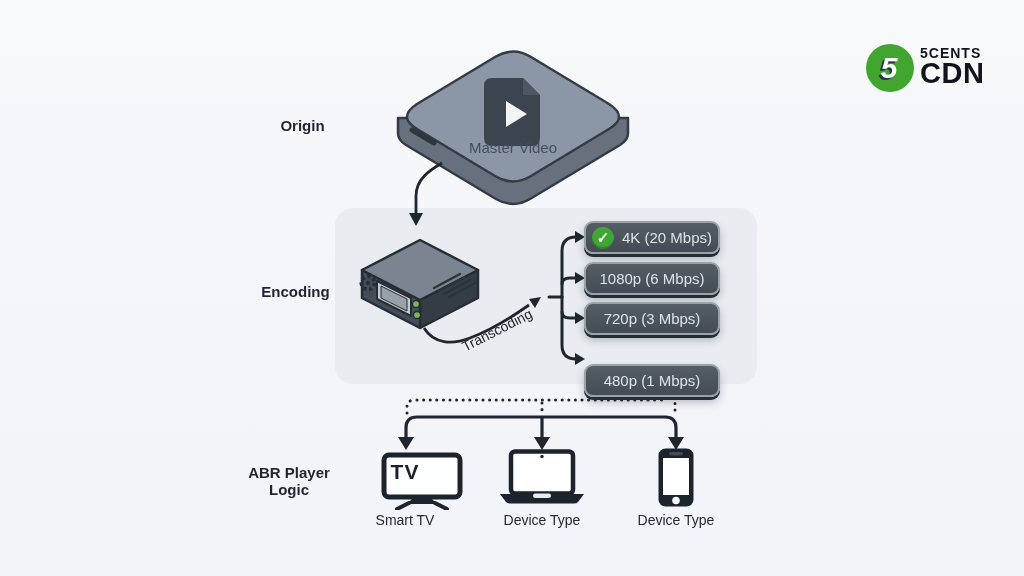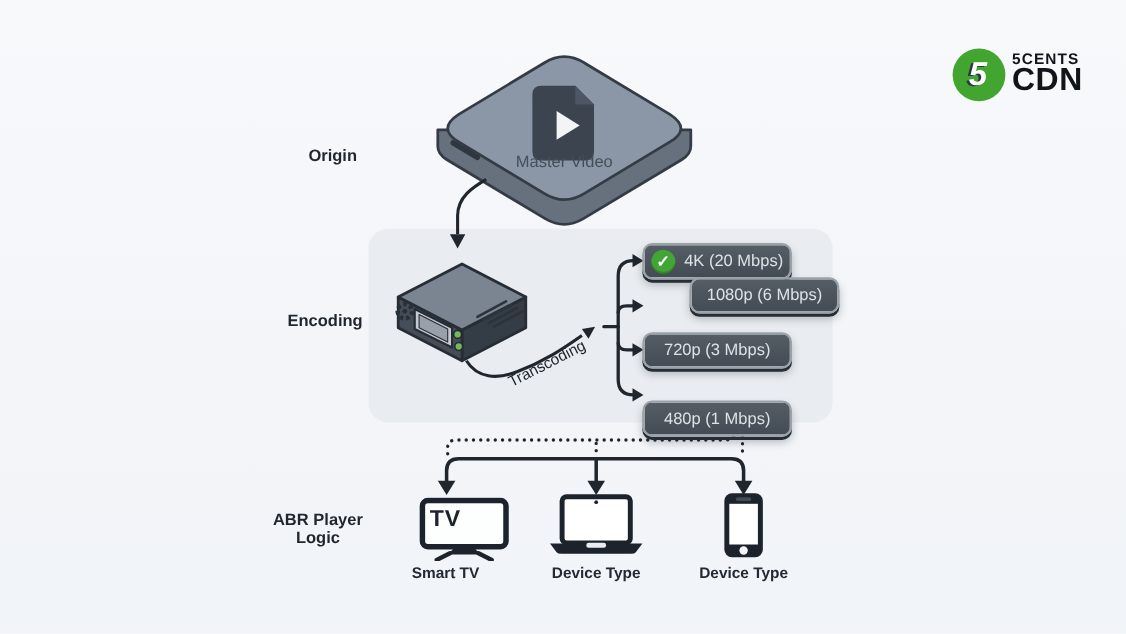--- a/index.html
+++ b/index.html
@@ -10,31 +10,31 @@
   
   .logo{display:flex;align-items:flex-start;gap:6px;left:866px;top:44px;}
   .logo-circle{width:48px;height:48px;border-radius:50%;background:#42a52f;display:flex;align-items:center;justify-content:center;}
   .logo-five{color:#ffffff;font-weight:900;font-style:italic;font-size:30px;line-height:1;transform:translateX(-1px);text-shadow:-2.5px 1.5px 0 #2a3747;}
   .logo-text{display:flex;flex-direction:column;padding-top:2px;}
   .logo-top{font-size:14px;font-weight:800;letter-spacing:1px;color:#10151b;line-height:1;}
   .logo-bottom{font-size:29px;font-weight:900;letter-spacing:0.5px;color:#10151b;line-height:0.92;}
 
   
   .stage-label{color:#1f262e;font-size:15px;font-weight:700;text-align:center;line-height:17px;}
-  .origin-label{left:255px;top:117px;width:95px;margin-top:16px;}
+  .origin-label{left:255px;top:117px;width:95px;}
   .encoding-label{left:248px;top:283px;width:95px;}
   .abr-label{left:239px;top:464px;width:100px;}
 
   
   .panel{left:335px;top:208px;width:422px;height:176px;background:#e9edf1;border-radius:18px;}
 
   
   .platform-caption{left:443px;top:139px;width:140px;text-align:center;font-size:15px;font-weight:500;color:#454e5a;}
   .transcoding-label{left:445px;top:322px;width:104px;text-align:center;font-size:14px;font-weight:500;color:#20262c;transform:rotate(-27deg);}
-  .device-caption{top:512px;width:100px;text-align:center;font-size:14px;font-weight:700;color:#232a33;}
+  .device-caption{top:512px;width:100px;text-align:center;font-size:14px;font-weight:400;color:#232a33;}
 
   
   .rendition{left:584px;width:136px;height:33px;border-radius:9px;background:linear-gradient(180deg,#555d65,#434b54);
     border:2px solid #9aa1a9;box-shadow:0 3px 0 #262d35,0 5px 8px rgba(40,50,60,.3);
     display:flex;align-items:center;justify-content:center;gap:8px;color:#dde2e7;font-size:15px;font-weight:500;box-sizing:border-box;}
   .check-badge{width:22px;height:22px;border-radius:50%;background:#42a636;color:#fff;font-size:15px;font-weight:700;
     display:flex;align-items:center;justify-content:center;box-shadow:inset 0 -2px 0 rgba(0,0,0,.2);}
 
   
   .device{display:flex;justify-content:center;}
@@ -138,21 +138,21 @@
     <span>Logic</span>
   </div>
 
   <div class="abs platform-caption">Master Video</div>
   <div class="abs transcoding-label">Transcoding</div>
 
   <div class="abs rendition" style="top:221px;">
     <span class="check-badge">✓</span>
     <span>4K (20 Mbps)</span>
   </div>
-  <div class="abs rendition" style="top:252px;margin-left:43px;">
+  <div class="abs rendition" style="top:262px;">
     <span>1080p (6 Mbps)</span>
   </div>
   <div class="abs rendition" style="top:302px;">
     <span>720p (3 Mbps)</span>
   </div>
   <div class="abs rendition" style="top:343px;margin-top:21px;">
     <span>480p (1 Mbps)</span>
   </div>
 
   <div class="abs device" style="left:364px;top:452px;width:82px;padding-left:17px;">

